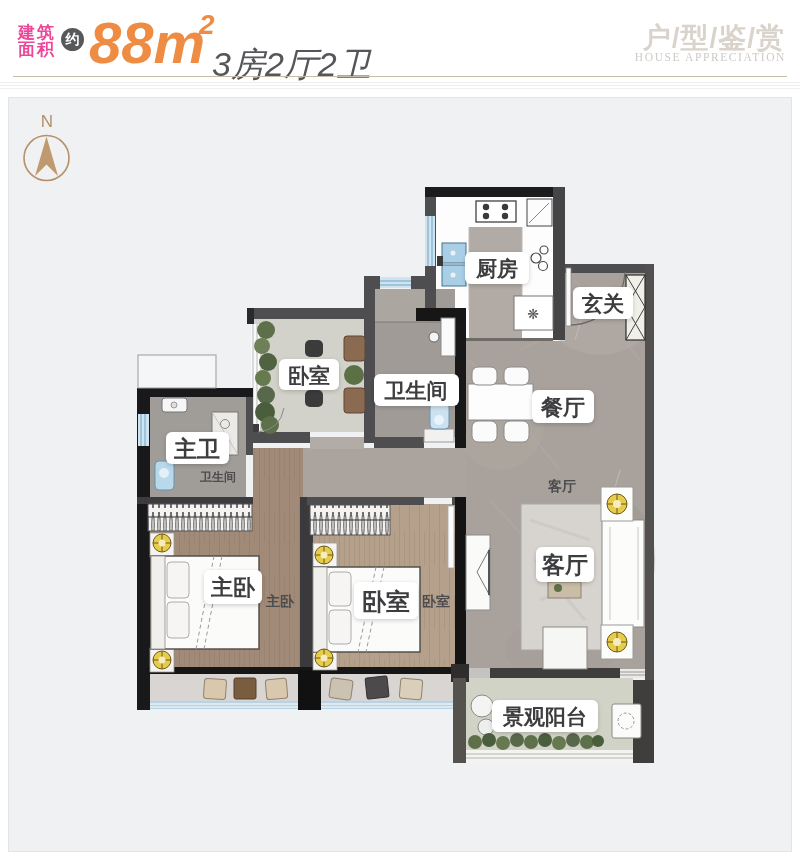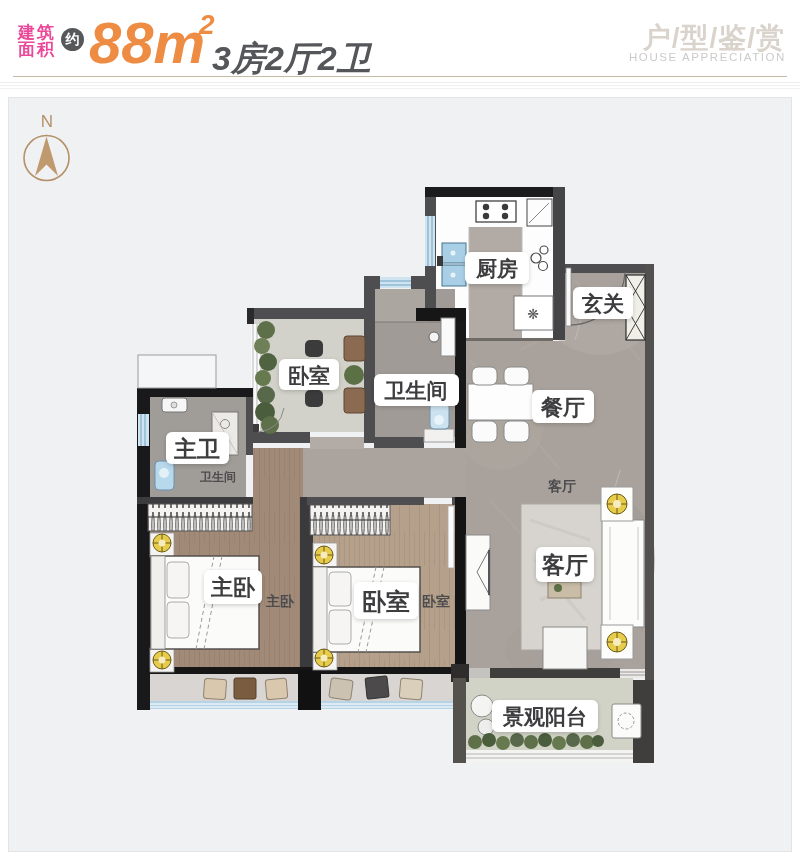--- a/index.html
+++ b/index.html
@@ -10,25 +10,25 @@
 <body>
 
 <div class="abs" style="left:18px;top:24px;font-size:17px;font-weight:bold;color:#ec4899;line-height:17px;letter-spacing:2px;">建筑<br>面积</div>
 
 <div class="abs" style="left:61px;top:28px;width:23px;height:23px;border-radius:50%;background:#57585a;color:#fff;font-size:14px;font-weight:bold;text-align:center;line-height:23px;">约</div>
 
 <div class="abs" style="left:89px;top:9px;font-size:58px;font-weight:bold;font-style:italic;color:#ef8c43;">88m</div>
 
 <div class="abs" style="left:199px;top:9px;font-size:28px;font-weight:bold;font-style:italic;color:#ef8c43;">2</div>
 
-<div class="abs" style="left:212px;top:36px;font-size:34px;font-weight:bold;font-style:italic;color:#55565a;">3房2厅2卫</div>
+<div class="abs" style="left:212px;top:42px;font-size:34px;font-weight:normal;font-style:italic;color:#55565a;">3房2厅2卫</div>
 
 <div class="abs" style="right:15px;top:19px;font-size:28px;font-weight:bold;color:#d9d3cc;letter-spacing:1px;">户/型/鉴/赏</div>
 
-<div class="abs" style="right:14px;top:51px;font-size:11.5px;color:#cccbc9;letter-spacing:1.6px;">HOUSE APPRECIATION</div>
+<div class="abs" style="right:14px;top:51px;font-size:11.5px;color:#cccbc9;letter-spacing:1.6px;font-family:Liberation Serif, serif;">HOUSE APPRECIATION</div>
 
 <div class="abs" style="left:13px;top:76px;width:774px;height:1px;background:#c9baa6;"></div>
 
 <div class="abs" style="left:0px;top:82px;width:800px;height:1px;background:#ededed;"></div>
 <div class="abs" style="left:0px;top:85px;width:800px;height:1px;background:#efefef;"></div>
 <div class="abs" style="left:0px;top:88px;width:800px;height:1px;background:#f1f1f1;"></div>
 
 <div class="abs" style="left:8px;top:97px;width:784px;height:755px;background:#f0f1f2;border:1px solid #e3e4e5;box-sizing:border-box;"></div>
 
 <svg class="abs" style="left:0;top:0;" width="800" height="860" viewBox="0 0 800 860">

